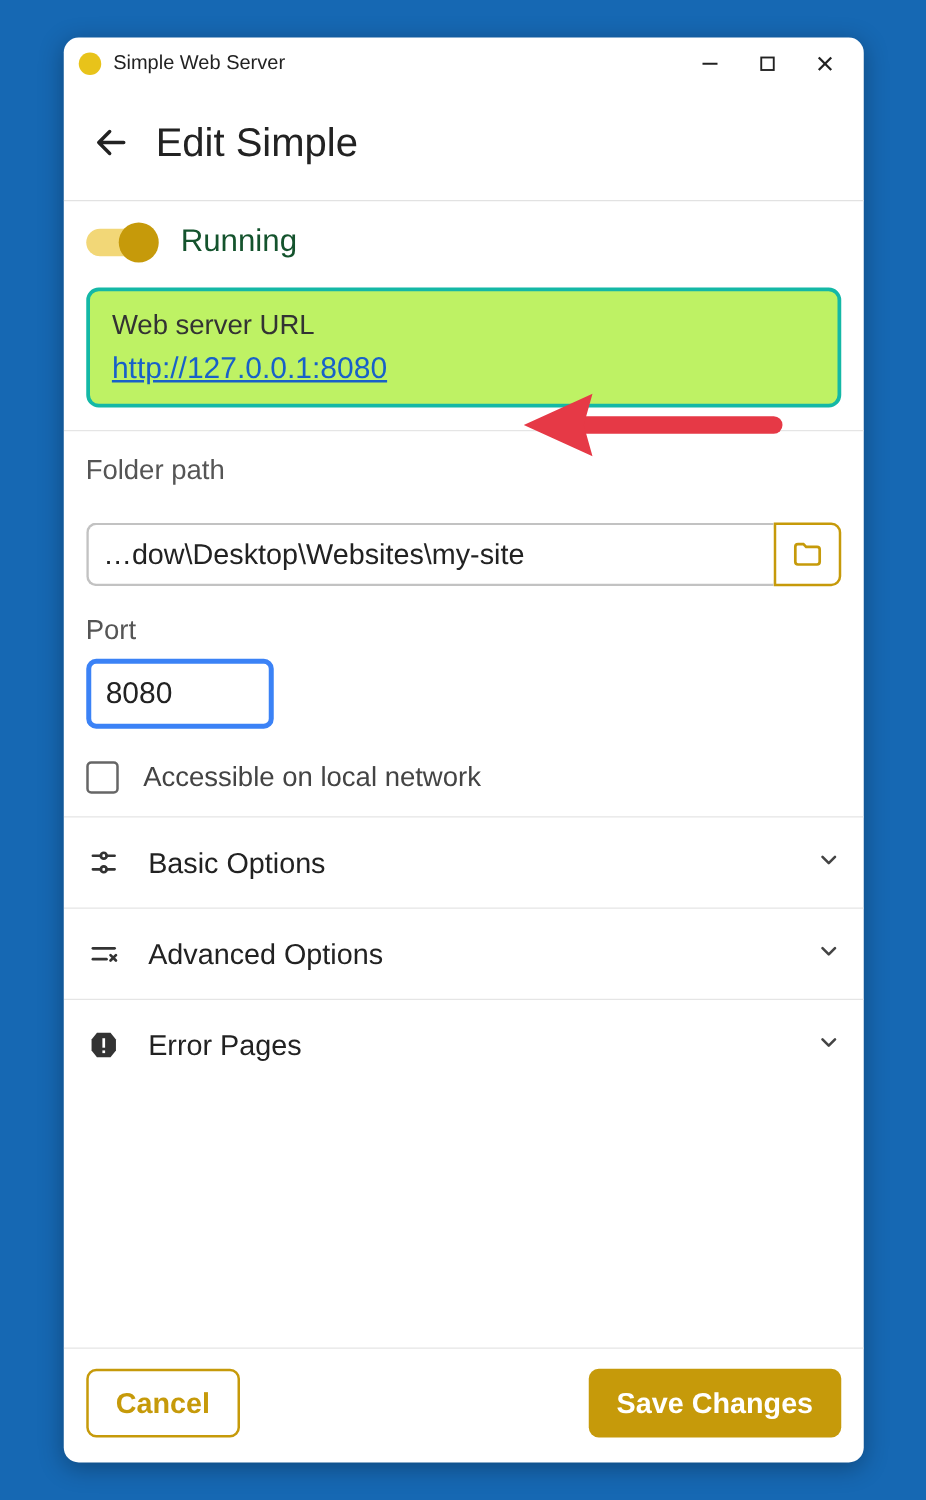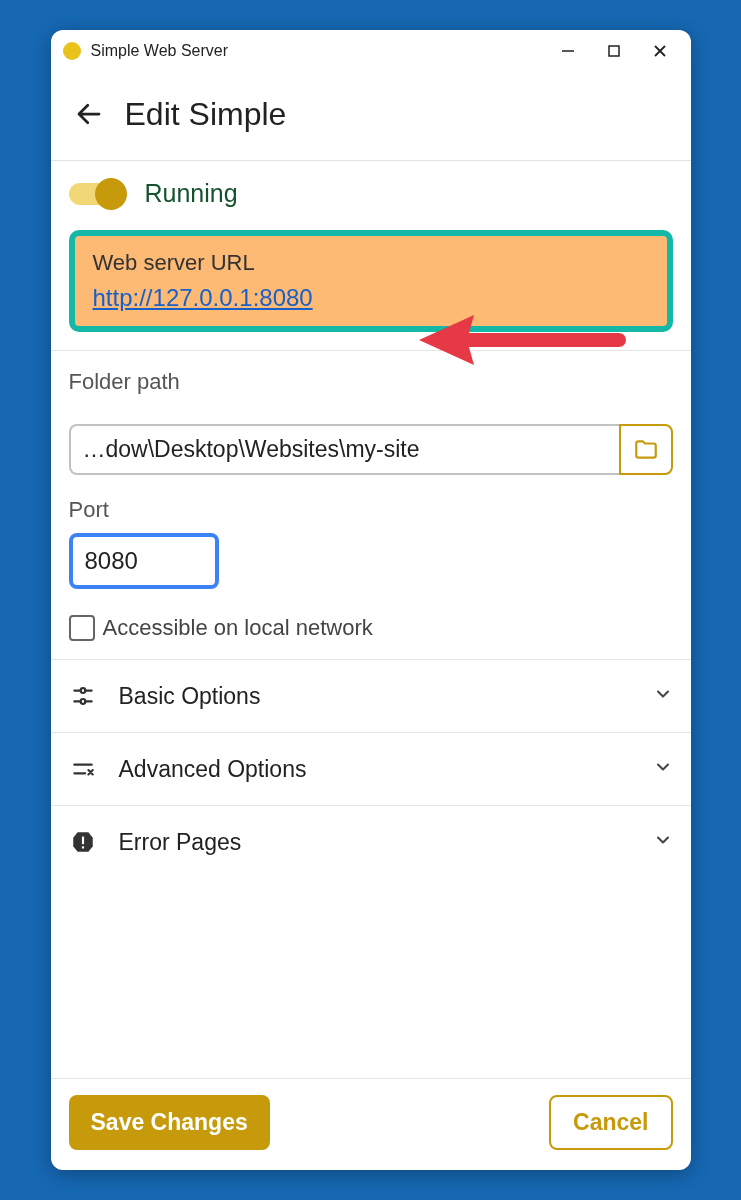--- a/index.html
+++ b/index.html
@@ -101,23 +101,23 @@
   .toggle-knob {
     width: 32px; height: 32px;
     background: #c69a0a;
     border-radius: 50%;
     position: absolute;
     right: -2px; top: -5px;
   }
   .status-text { color: #14532d; font-size: 25px; text-align: right; }
 
   .url-card {
-    border: 6px solid #14b8a6;
+    border: 3px solid #14b8a6;
     border-radius: 10px;
-    background: #fdba74;
+    background: #bef264;
     padding: 14px 18px;
     margin-top: 22px;
   }
   .url-label { font-size: 22px; color: #333; margin-bottom: 8px; }
   .url-link-row { display: flex; align-items: center; }
   .url-link {
     color: #1860c9;
     text-decoration: underline;
     font-size: 24px;
     cursor: pointer;
@@ -149,21 +149,21 @@
     width: 150px;
     border: 4px solid #3b82f6;
     border-radius: 8px;
     padding: 10px 12px;
     font-size: 24px;
     color: #222;
     outline: none;
   }
 
   .checkbox-row {
-    display: flex; align-items: flex-start; gap: 8px;
+    display: flex; align-items: flex-start; gap: 20px;
     margin-top: 26px;
   }
   .checkbox {
     width: 26px; height: 26px;
     border: 2px solid #666;
     border-radius: 4px;
     cursor: pointer;
   }
   .checkbox-label { font-size: 22px; color: #444; }
 
@@ -340,17 +340,17 @@
 
     <svg class="arrow" width="210" height="70">
       <defs></defs>
       <path d="M200 35 L45 35" stroke="#e63946" stroke-width="14" stroke-linecap="round"></path>
       <polygon points="0,35 55,10 48,35 55,60" fill="#e63946"></polygon>
     </svg>
 
   </div>
 
   <div class="footer">
+    <button class="btn btn-outline">Cancel</button>
     <button class="btn btn-primary">Save Changes</button>
-    <button class="btn btn-outline">Cancel</button>
   </div>
 
 </div>
 
 </body></html>

